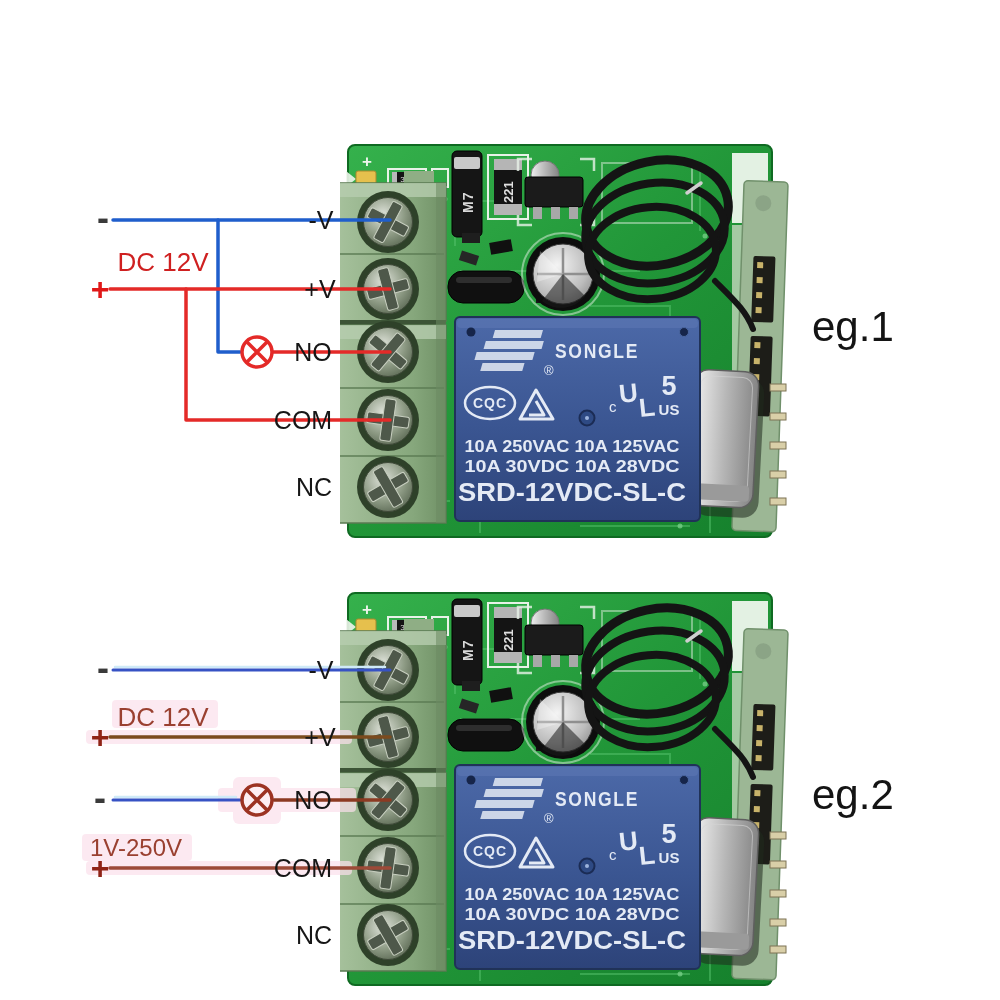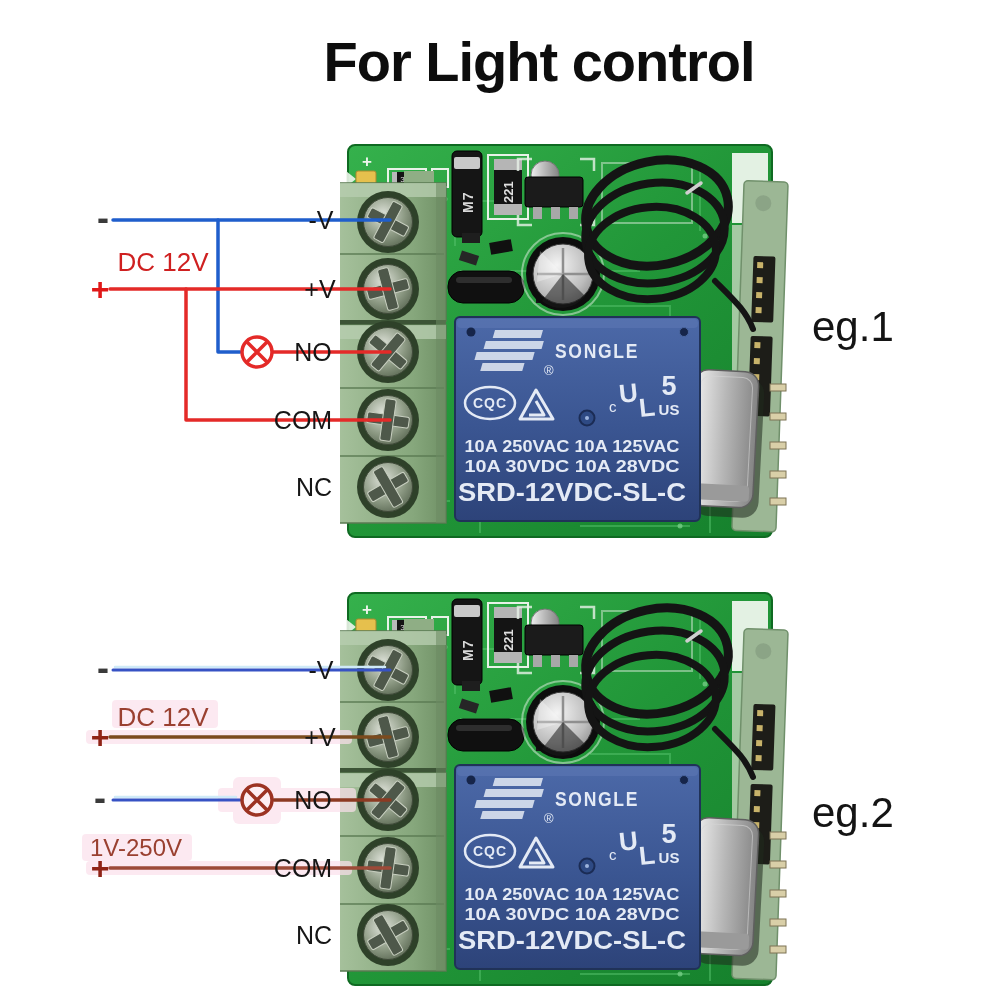--- a/index.html
+++ b/index.html
@@ -2,41 +2,40 @@
 <html><head>
 <meta charset="utf-8">
 <style>
   html,body{margin:0;padding:0;background:#ffffff;}
   .stage{position:relative;width:1000px;height:1000px;background:#fff;overflow:hidden;
          font-family:"Liberation Sans", sans-serif;}
   .stage svg{position:absolute;left:0;top:0;}
   .title{position:absolute;left:78px;top:31px;width:922px;text-align:center;
          font:700 56px/1.1 "Liberation Sans", sans-serif;letter-spacing:-1px;color:#0d0d0d;}
   .eg{position:absolute;left:812px;font:400 42px/1 "Liberation Sans", sans-serif;color:#141414;}
-  .eg1{top:297px;margin-top:9px;} .eg2{top:792px;}
+  .eg1{top:297px;margin-top:9px;} .eg2{top:774px;}
 
   
   text{font-family:"Liberation Sans", sans-serif;}
   .tlabel{font-size:25px;fill:#161616;}
   .supply-red{font-size:26px;fill:#cf2020;}
   .supply-brown{font-size:26px;fill:#9a4030;}
   .range-brown{font-size:24px;fill:#9a4030;}
   .minus{font-size:36px;font-weight:700;fill:#3a3a3a;}
   .plus-red{font-size:32px;font-weight:700;fill:#e01818;}
   .plus-brown{font-size:32px;font-weight:700;fill:#8f2315;}
   .wire{fill:none;stroke-linecap:round;stroke-linejoin:round;}
   .relay-txt{fill:#e4eaf5;}
   .silk{fill:#eef5ec;}
 </style>
 </head>
 <body>
 
 <div class="stage">
 
-  <div class="title">For Light control</div>
   <div class="eg eg1">eg.1</div>
   <div class="eg eg2">eg.2</div>
 
   <svg width="1000" height="1000" viewBox="0 0 1000 1000">
     <defs>
       <linearGradient id="pcbGrad" x1="0" y1="0" x2="1" y2="1">
         <stop offset="0" stop-color="#35b14c"></stop>
           <stop offset="0.5" stop-color="#219638"></stop>
           <stop offset="1" stop-color="#15802c"></stop>
       </linearGradient>

